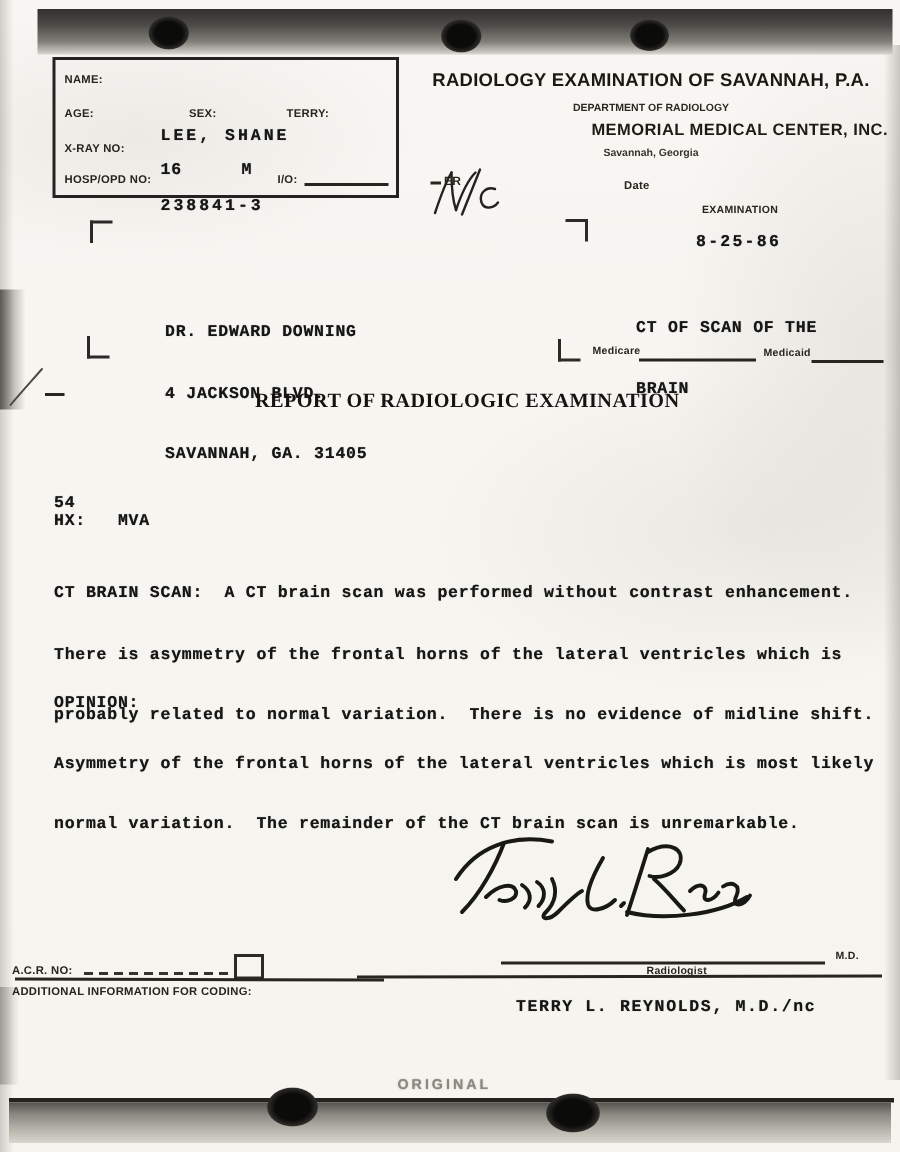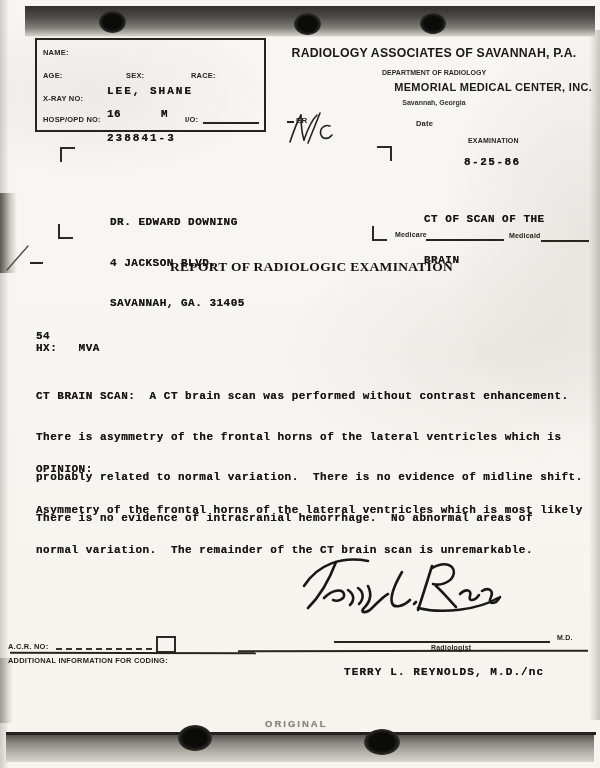--- a/index.html
+++ b/index.html
@@ -89,29 +89,29 @@
   <div class="abs patch-dark-left speckle"></div>
   <div class="abs patch-left-low speckle"></div>
 
   <div class="abs pbox">
     <span class="abs lbl" style="left:6px; top:8px;">NAME:</span>
     <span class="abs mono tw" style="left:70px; top:5px; letter-spacing:2px;">LEE, SHANE</span>
     <span class="abs lbl" style="left:6px; top:31px;">AGE:</span>
     <span class="abs mono tw" style="left:70px; top:28px;">16</span>
     <span class="abs lbl" style="left:89px; top:31px;">SEX:</span>
     <span class="abs mono tw" style="left:124px; top:28px;">M</span>
-    <span class="abs lbl" style="left:154px; top:31px;">RACE:</span>
+    <span class="abs lbl" style="left:154px; top:31px;">TERRY:</span>
     <span class="abs lbl" style="left:6px; top:54px;">X-RAY NO:</span>
     <span class="abs mono tw" style="left:70px; top:52px; letter-spacing:2px;">238841-3</span>
     <span class="abs lbl" style="left:6px; top:75px;">HOSP/OPD NO:</span>
     <span class="abs lbl" style="left:148px; top:75px;">I/O:</span>
     <div class="abs underline" style="left:166px; top:82px; width:56px; height:1.5px;"></div>
   </div>
 
-  <div class="abs center h-org" style="left:286px; top:46px; width:296px;">RADIOLOGY ASSOCIATES OF SAVANNAH, P.A.</div>
+  <div class="abs center h-org" style="left:286px; top:46px; width:296px;">RADIOLOGY EXAMINATION OF SAVANNAH, P.A.</div>
   <div class="abs center h-sub" style="left:286px; top:69px; width:296px;">DEPARTMENT OF RADIOLOGY</div>
   <div class="abs center h-fac" style="left:296px; top:81px; width:296px;text-align:right;">MEMORIAL MEDICAL CENTER, INC.</div>
   <div class="abs center h-city" style="left:286px; top:99px; width:296px;">Savannah, Georgia</div>
   <span class="abs lbl" style="left:416px; top:119px;">Date</span>
   <span class="abs mono tw" style="left:464px; top:116px; letter-spacing:1.5px;">8-25-86</span>
 
   <div class="abs underline" style="left:287px; top:121px; width:7px; height:1.5px;"></div>
   <span class="abs lbl" style="left:296px; top:116px; font-size:8px;">ER</span>
   <svg class="abs" style="left:286px; top:112px;" width="48" height="32" viewBox="0 0 48 32">
     <path class="hand-stroke" d="M4,30 C8,18 12,8 15,3"></path>
@@ -148,21 +148,20 @@
 
   <div class="abs serif-title" style="left:170px; top:259px;">REPORT OF RADIOLOGIC EXAMINATION</div>
 
   <div class="abs mono tw pre" style="left:36px; top:290px;">54</div>
   <div class="abs mono tw pre" style="left:36px; top:302px;">HX:   MVA</div>
 
   <div class="abs mono tw pre" style="left:36px; top:323px;">
     <div>CT BRAIN SCAN:  A CT brain scan was performed without contrast enhancement.</div>
     <div>There is asymmetry of the frontal horns of the lateral ventricles which is</div>
     <div>probably related to normal variation.  There is no evidence of midline shift.</div>
-    <div>There is no evidence of intracranial hemorrhage.  No abnormal areas of</div>
   </div>
 
   <div class="abs mono tw pre" style="left:36px; top:396px;">
     <div>OPINION:</div>
     <div>Asymmetry of the frontal horns of the lateral ventricles which is most likely</div>
     <div>normal variation.  The remainder of the CT brain scan is unremarkable.</div>
   </div>
 
   <svg class="abs" style="left:298px; top:550px;" width="204" height="64" viewBox="0 0 204 64">
     <path class="sig-stroke" d="M6,36 C20,14 44,6 70,11"></path>

